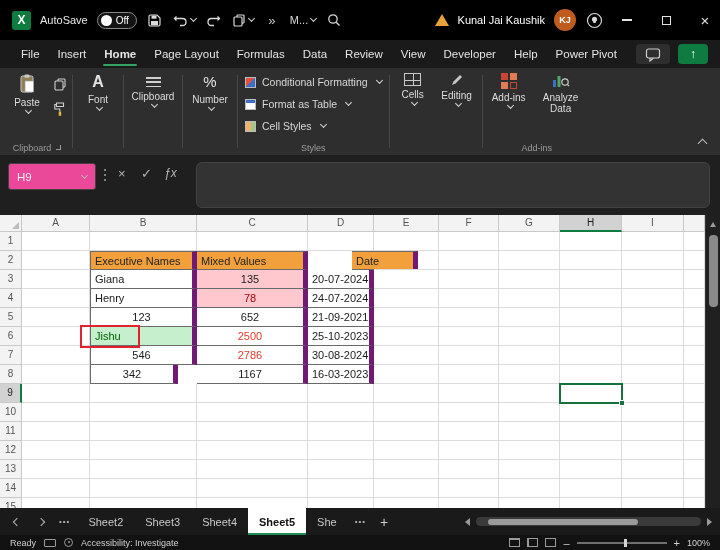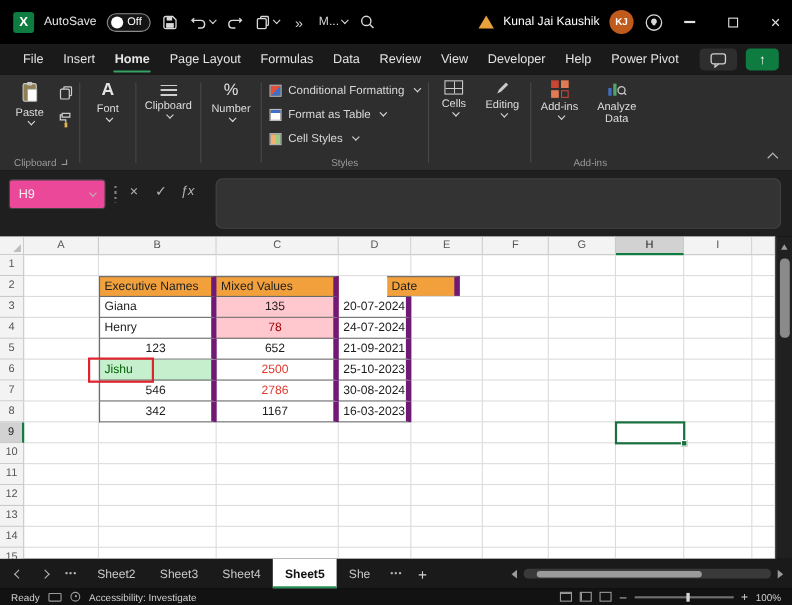--- a/index.html
+++ b/index.html
@@ -443,21 +443,21 @@
     <div class="cell tb num red" style="left: 197px; top: 131px; width: 111px; height: 19px;">2786</div>
     <div class="cell tb" style="left: 308px; top: 131px; width: 66px; height: 19px;">30-08-2024</div>
     <div class="cell" style="left: 374px; top: 131px; width: 65px; height: 19px;"></div>
     <div class="cell" style="left: 439px; top: 131px; width: 60px; height: 19px;"></div>
     <div class="cell" style="left: 499px; top: 131px; width: 61px; height: 19px;"></div>
     <div class="cell" style="left: 560px; top: 131px; width: 62px; height: 19px;"></div>
     <div class="cell" style="left: 622px; top: 131px; width: 62px; height: 19px;"></div>
     <div class="cell" style="left: 684px; top: 131px; width: 21px; height: 19px;"></div>
     <div class="rowhdr" style="top: 150px;">8</div>
     <div class="cell" style="left: 22px; top: 150px; width: 68px; height: 19px;"></div>
-    <div class="cell tb tb-l num" style="left: 90px; top: 150px; width: 107px; height: 19px;">342</div>
+    <div class="cell tb tb-l num" style="left: 90px; top: 150px; width: 88px; height: 19px;">342</div>
     <div class="cell tb num" style="left: 197px; top: 150px; width: 111px; height: 19px;">1167</div>
     <div class="cell tb" style="left: 308px; top: 150px; width: 66px; height: 19px;">16-03-2023</div>
     <div class="cell" style="left: 374px; top: 150px; width: 65px; height: 19px;"></div>
     <div class="cell" style="left: 439px; top: 150px; width: 60px; height: 19px;"></div>
     <div class="cell" style="left: 499px; top: 150px; width: 61px; height: 19px;"></div>
     <div class="cell" style="left: 560px; top: 150px; width: 62px; height: 19px;"></div>
     <div class="cell" style="left: 622px; top: 150px; width: 62px; height: 19px;"></div>
     <div class="cell" style="left: 684px; top: 150px; width: 21px; height: 19px;"></div>
     <div class="rowhdr sel" style="top: 169px;">9</div>
     <div class="cell" style="left: 22px; top: 169px; width: 68px; height: 19px;"></div>

